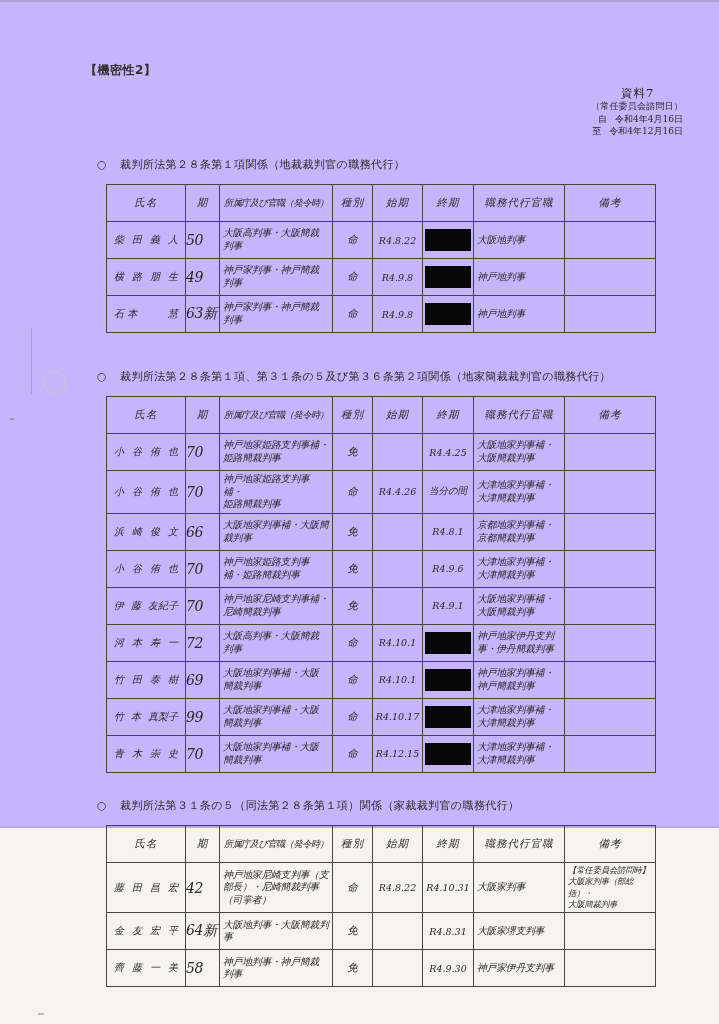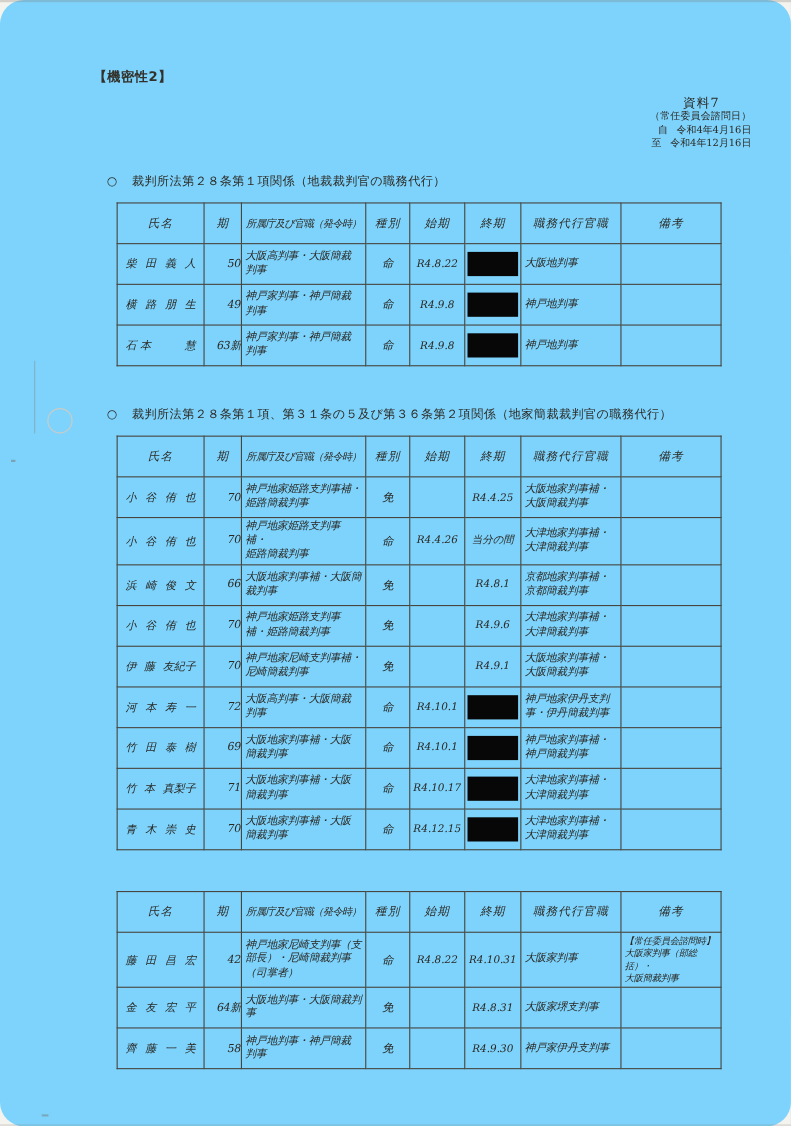--- a/index.html
+++ b/index.html
@@ -3,21 +3,21 @@
 <meta charset="utf-8">
 <style>
   html,body{margin:0;padding:0;}
   body{
     width:719px;height:1024px;overflow:hidden;
     background:#f4f3ee;
     font-family:"DejaVu Serif","Liberation Serif",serif;
     color:#2a2823;
     -webkit-font-smoothing:antialiased;
   }
-  .sheet{position:relative;width:719px;height:1024px;background:#7dd3fc;border-radius:22px;}
+  .sheet{position:relative;width:719px;height:828px;background:#c4b5fd;}
   .sheet::before{content:"";position:absolute;left:0;top:0;width:100%;height:2px;background:rgba(125,122,112,.28);}
   .sheet::after{content:"";position:absolute;left:0;bottom:0;width:100%;height:2px;background:rgba(125,122,112,.18);}
 
   
   .hole{position:absolute;left:43px;top:371px;width:21px;height:21px;border-radius:50%;
         border:1.5px solid #cdcbc4;background:transparent;}
   .vline{position:absolute;left:31px;top:328px;width:1px;height:66px;background:rgba(140,137,128,.45);}
   .speck1{position:absolute;left:10px;top:418px;width:4px;height:2px;background:rgba(120,117,108,.5);}
   .speck2{position:absolute;left:38px;top:1013px;width:6px;height:2px;background:rgba(120,117,108,.45);}
 
@@ -39,21 +39,21 @@
   .marker{display:inline-block;width:11px;margin-right:12px;}
   .t{border-collapse:collapse;table-layout:fixed;width:549px;margin-top:12px;margin-left:9px;background:transparent;font-style:italic;}
   .t th,.t td{border:1px solid #47453e;vertical-align:middle;overflow:hidden;}
   .t thead tr{height:37px;}
   .t tbody tr{height:37px;}
   .t th{font-weight:normal;font-size:10.5px;letter-spacing:1px;color:#2d2b26;padding:0;}
   .t th.c2{font-size:9.3px;letter-spacing:-0.6px;padding:0 1px;}
   .t td{font-size:10px;}
   td.c0{padding:0 7px;}
   .nm{display:flex;justify-content:space-between;align-items:center;}
-  td.c1{text-align:right;font-size:10px;letter-spacing:-0.3px;padding:0;}
+  td.c1{text-align:left;font-size:14px;letter-spacing:-0.3px;padding:0;}
   td.c2,td.c6{text-align:left;padding:2px 3px;font-size:9.8px;line-height:1.28;white-space:pre-line;letter-spacing:-0.2px;}
   td.c3{text-align:center;font-size:10.5px;}
   td.c4,td.c5{text-align:center;font-size:9.5px;letter-spacing:0;margin-top:21px;}
   td.c7{text-align:left;padding:2px 3px;font-size:8.4px;line-height:1.35;white-space:pre-line;letter-spacing:-0.2px;}
   .redact{width:46px;height:22px;background:#070707;margin:0 auto;}
 </style>
 </head>
 <body>
 
 <div class="sheet">
@@ -327,21 +327,21 @@
             <td class="c7"></td>
           </tr>
           <tr>
             <td class="c0">
               <div class="nm">
                 <span>竹</span>
                 <span>本</span>
                 <span>真梨子</span>
               </div>
             </td>
-            <td class="c1">71</td>
+            <td class="c1">99</td>
             <td class="c2">大阪地家判事補・大阪
 簡裁判事</td>
             <td class="c3">命</td>
             <td class="c4">R4.10.17</td>
             <td class="c5">
               <div class="redact"></div>
             </td>
             <td class="c6">大津地家判事補・
 大津簡裁判事</td>
             <td class="c7"></td>
@@ -365,20 +365,23 @@
             </td>
             <td class="c6">大津地家判事補・
 大津簡裁判事</td>
             <td class="c7"></td>
           </tr>
         </tbody>
     </table>
   </div>
 
   <div class="section s2">
+    <div class="sec-head">
+      <span class="marker">○</span><span class="sec-title">裁判所法第３１条の５（同法第２８条第１項）関係（家裁裁判官の職務代行）</span>
+    </div>
     <table class="t">
       <colgroup>
           <col style="width:79px">
           <col style="width:34px">
           <col style="width:113px">
           <col style="width:40px">
           <col style="width:50px">
           <col style="width:51px">
           <col style="width:91px">
           <col style="width:91px">

